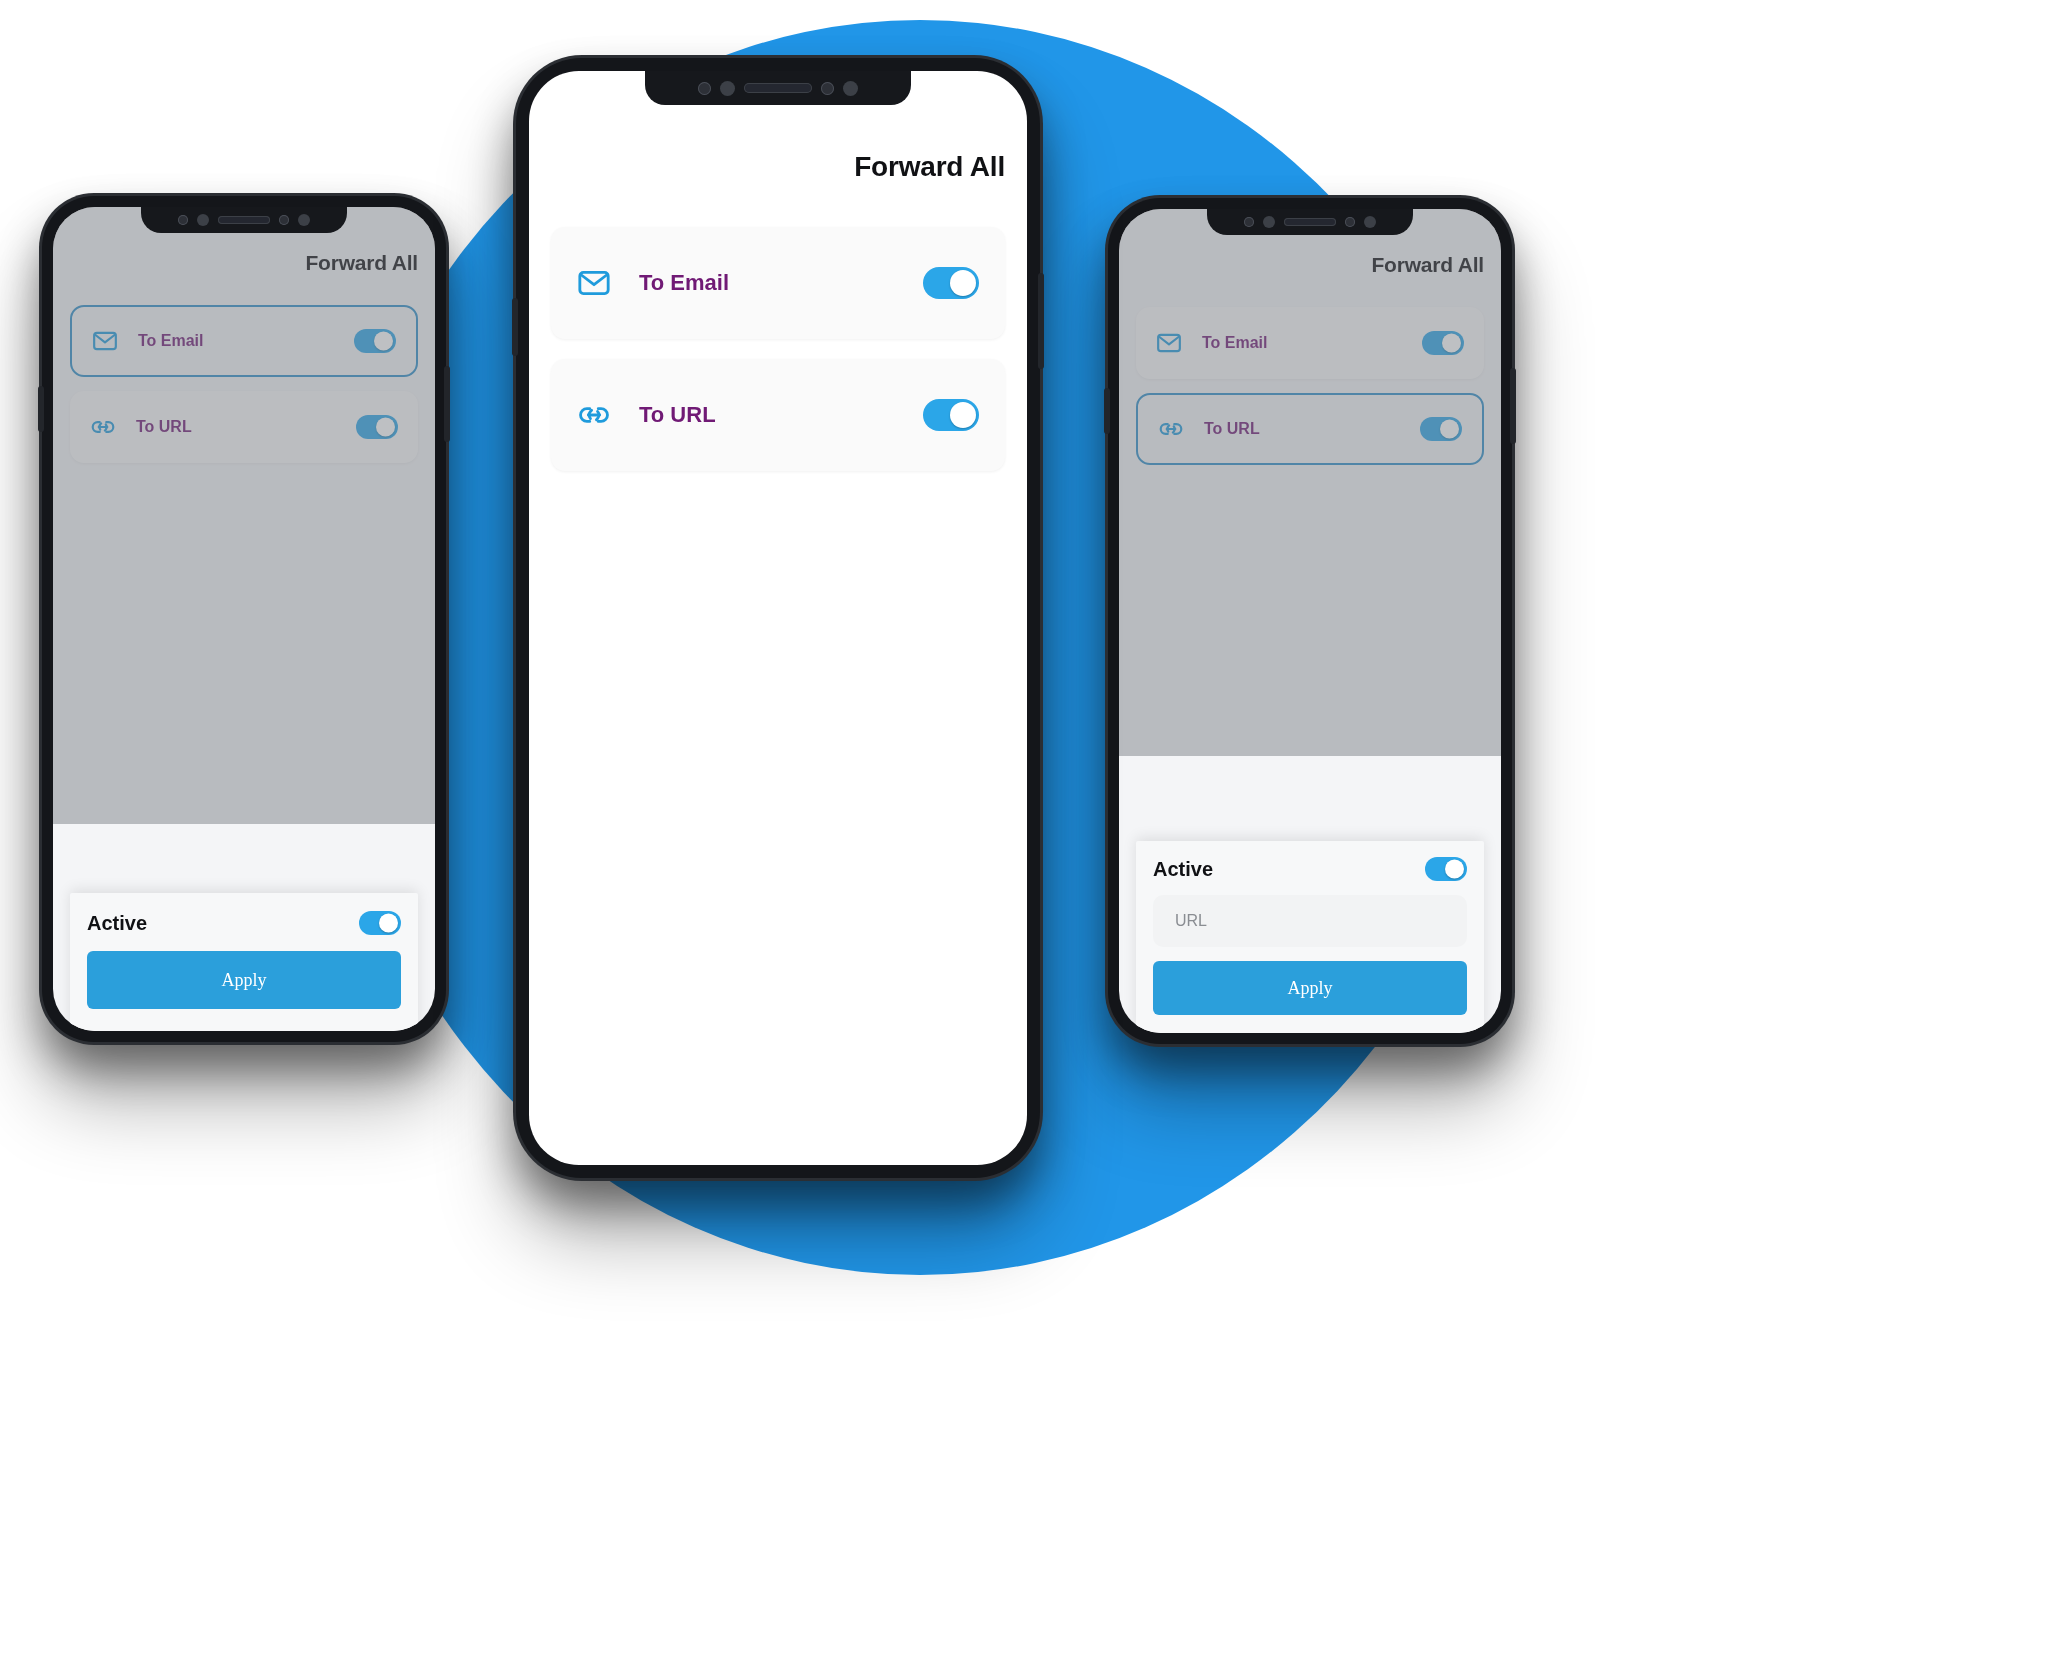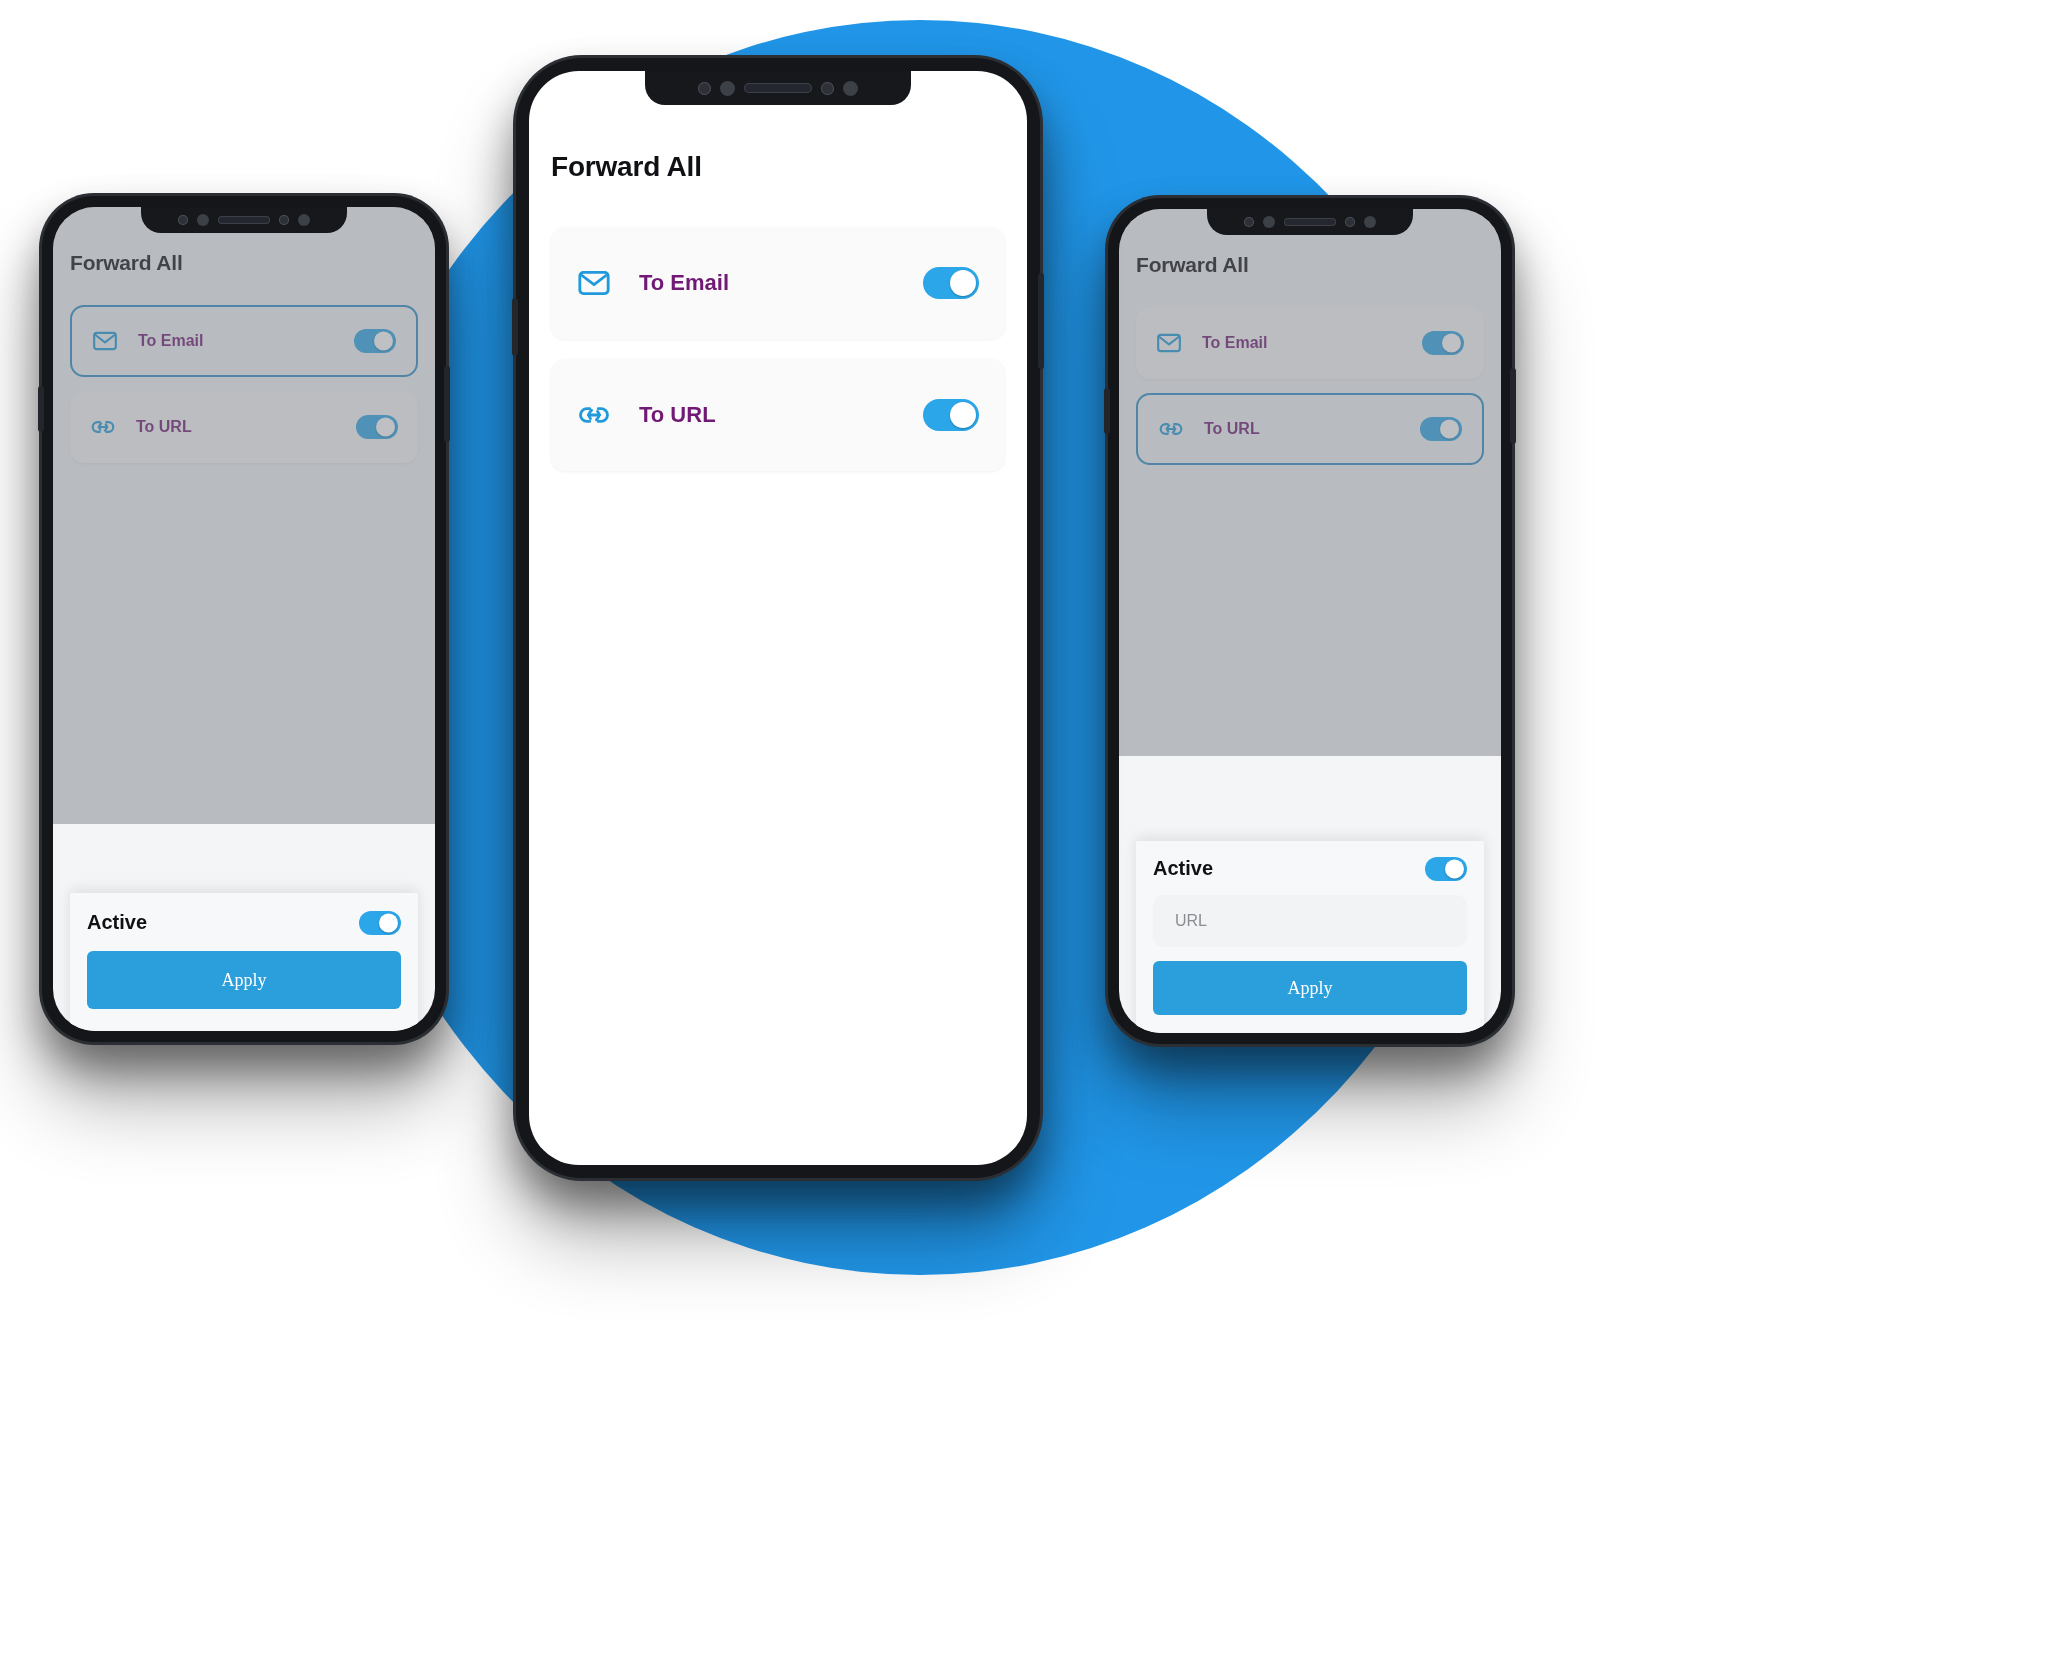--- a/index.html
+++ b/index.html
@@ -94,21 +94,21 @@
 
   
   .app {
     position: absolute;
     inset: 0;
     display: flex;
     flex-direction: column;
   }
 
   .app-title {
-    text-align: left;
+    text-align: right;
     font-weight: 700;
     color: #101114;
     letter-spacing: -0.2px;
   }
 
   .card {
     background: #fafafa;
     border-radius: 14px;
     display: flex;
     align-items: center;
@@ -149,21 +149,21 @@
 
   
   .sheet {
     background: #f7f8f9;
     border-top-left-radius: 2px;
     border-top-right-radius: 2px;
     box-shadow: 0 -3px 14px rgba(0,0,0,.10);
   }
   .sheet-head {
     display: flex;
-    align-items: flex-start;
+    align-items: center;
   }
   .sheet-title {
     font-weight: 700;
     color: #101114;
     flex: 1;
   }
   .field {
     background: #f2f3f4;
     border-radius: 10px;
     display: flex;

